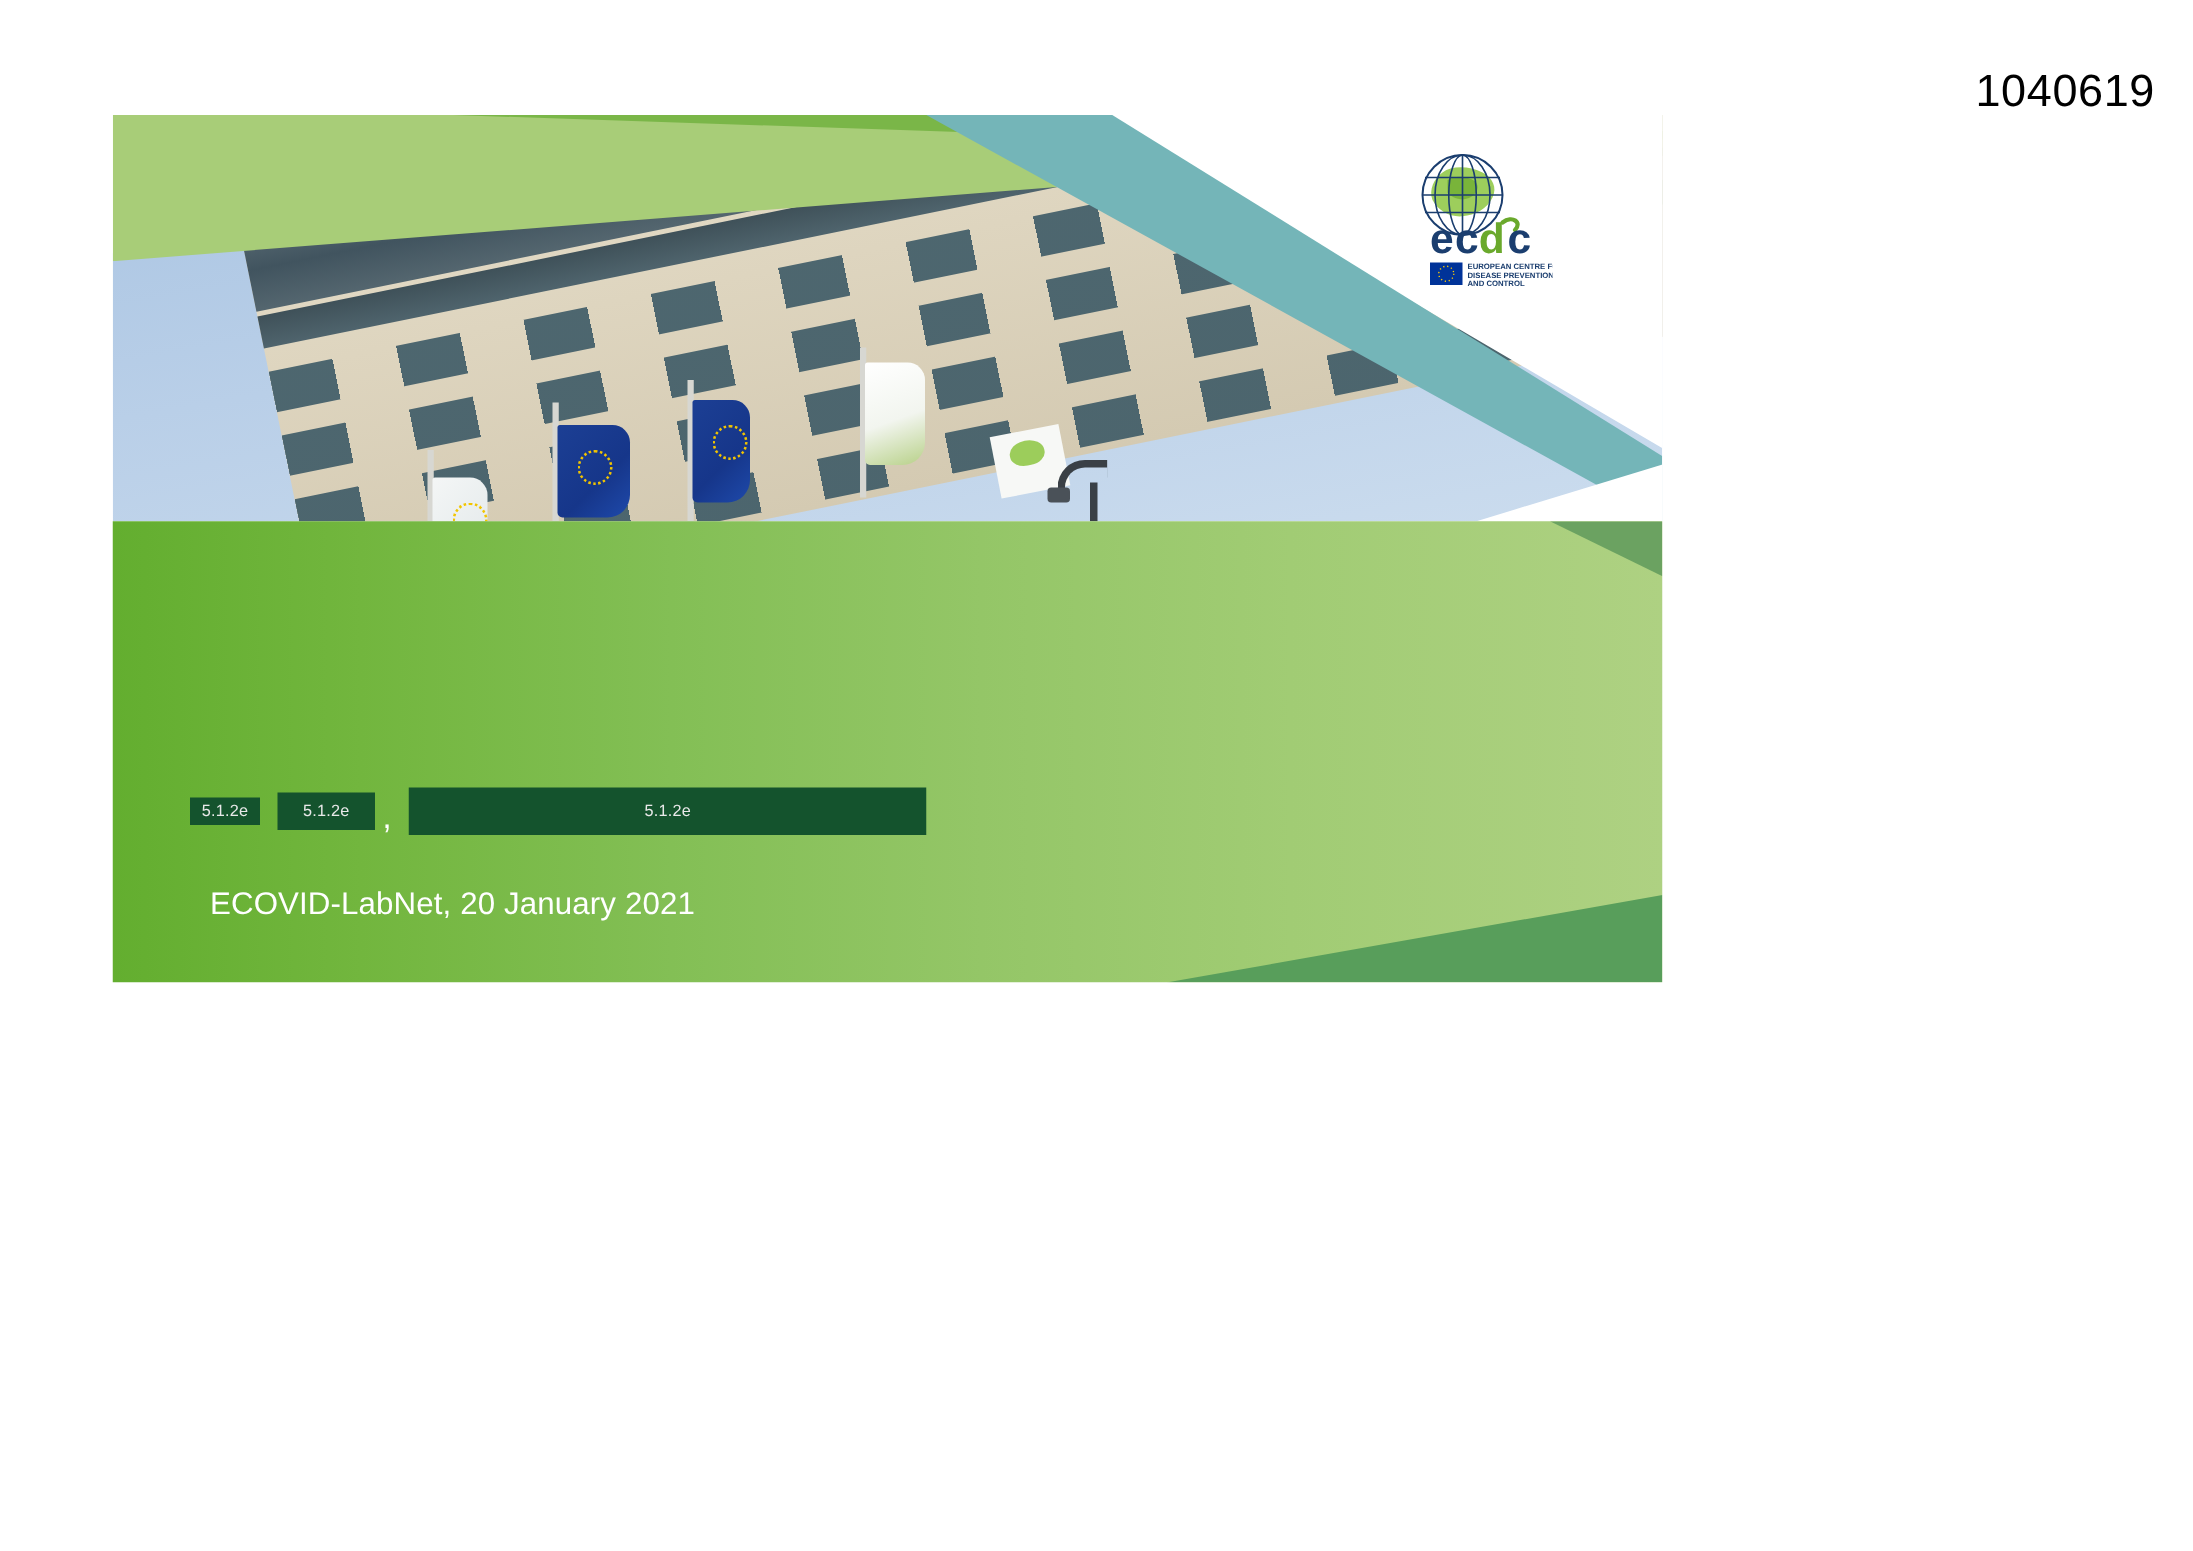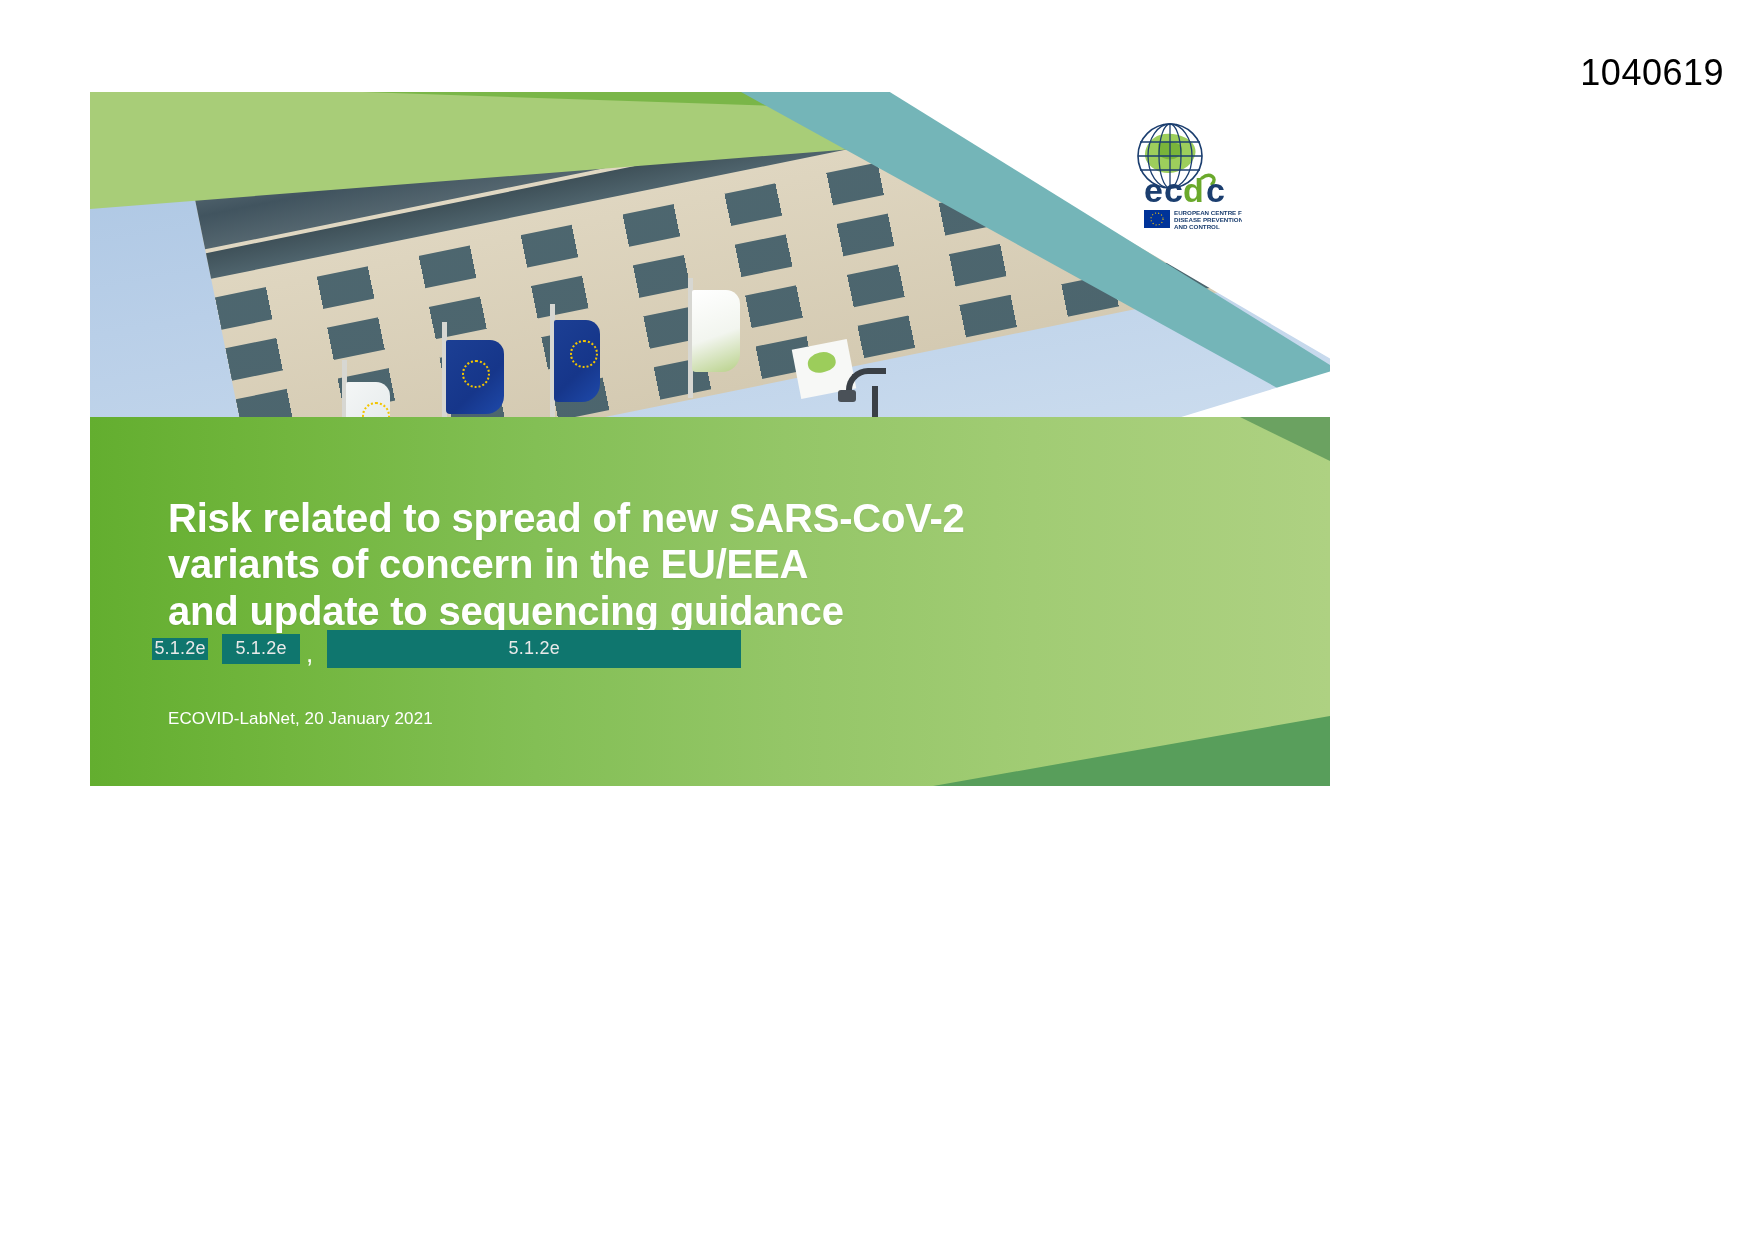--- a/index.html
+++ b/index.html
@@ -296,42 +296,42 @@
   }
   .title .tline { display: block; white-space: nowrap; }
 
   .subtitle {
     position: absolute;
     left: 78px;
     top: 292px;
     color: #ffffff;
     font-family: "Liberation Sans", sans-serif;
     font-weight: normal;
-    font-size: 17px;
+    font-size: 25px;
     letter-spacing: 0.1px;
     white-space: nowrap;
   }
 
   
   .redaction-row {
     position: absolute;
     left: 62px;
     top: 536px;
     display: flex;
     align-items: center;
     z-index: 30;
   }
   .redaction-box {
-    background: #0f766e;
+    background: #14532d;
     color: #e9e9e9;
     font-family: "Liberation Sans", sans-serif;
     display: flex;
     align-items: center;
     justify-content: center;
-    font-size: 18px;
+    font-size: 13px;
     letter-spacing: .2px;
   }
   .redaction-box.b1 { width: 56px; height: 22px; }
   .redaction-box.b2 { width: 78px; height: 30px; margin-left: 14px; }
   .redaction-box.b3 { width: 414px; height: 38px; margin-left: 14px; }
   .redaction-comma {
     color: #ffffff;
     font-size: 26px;
     margin-left: 6px;
     margin-top: 10px;
@@ -428,25 +428,20 @@
           <text x="60" y="111">AND CONTROL</text>
         </g>
       </svg>
     </div>
   </div>
 
   <div class="title-block">
     <div class="tb-corner-tr"></div>
     <div class="tb-wedge-br"></div>
 
-    <div class="title">
-      <span class="tline">Risk related to spread of new SARS-CoV-2</span>
-      <span class="tline">variants of concern in the EU/EEA</span>
-      <span class="tline">and update to sequencing guidance</span>
-    </div>
 
     <div class="subtitle">ECOVID-LabNet, 20 January 2021</div>
   </div>
 
   <div class="redaction-row">
     <div class="redaction-box b1">5.1.2e</div>
     <div class="redaction-box b2">5.1.2e</div>
     <div class="redaction-comma">,</div>
     <div class="redaction-box b3">5.1.2e</div>
   </div>

